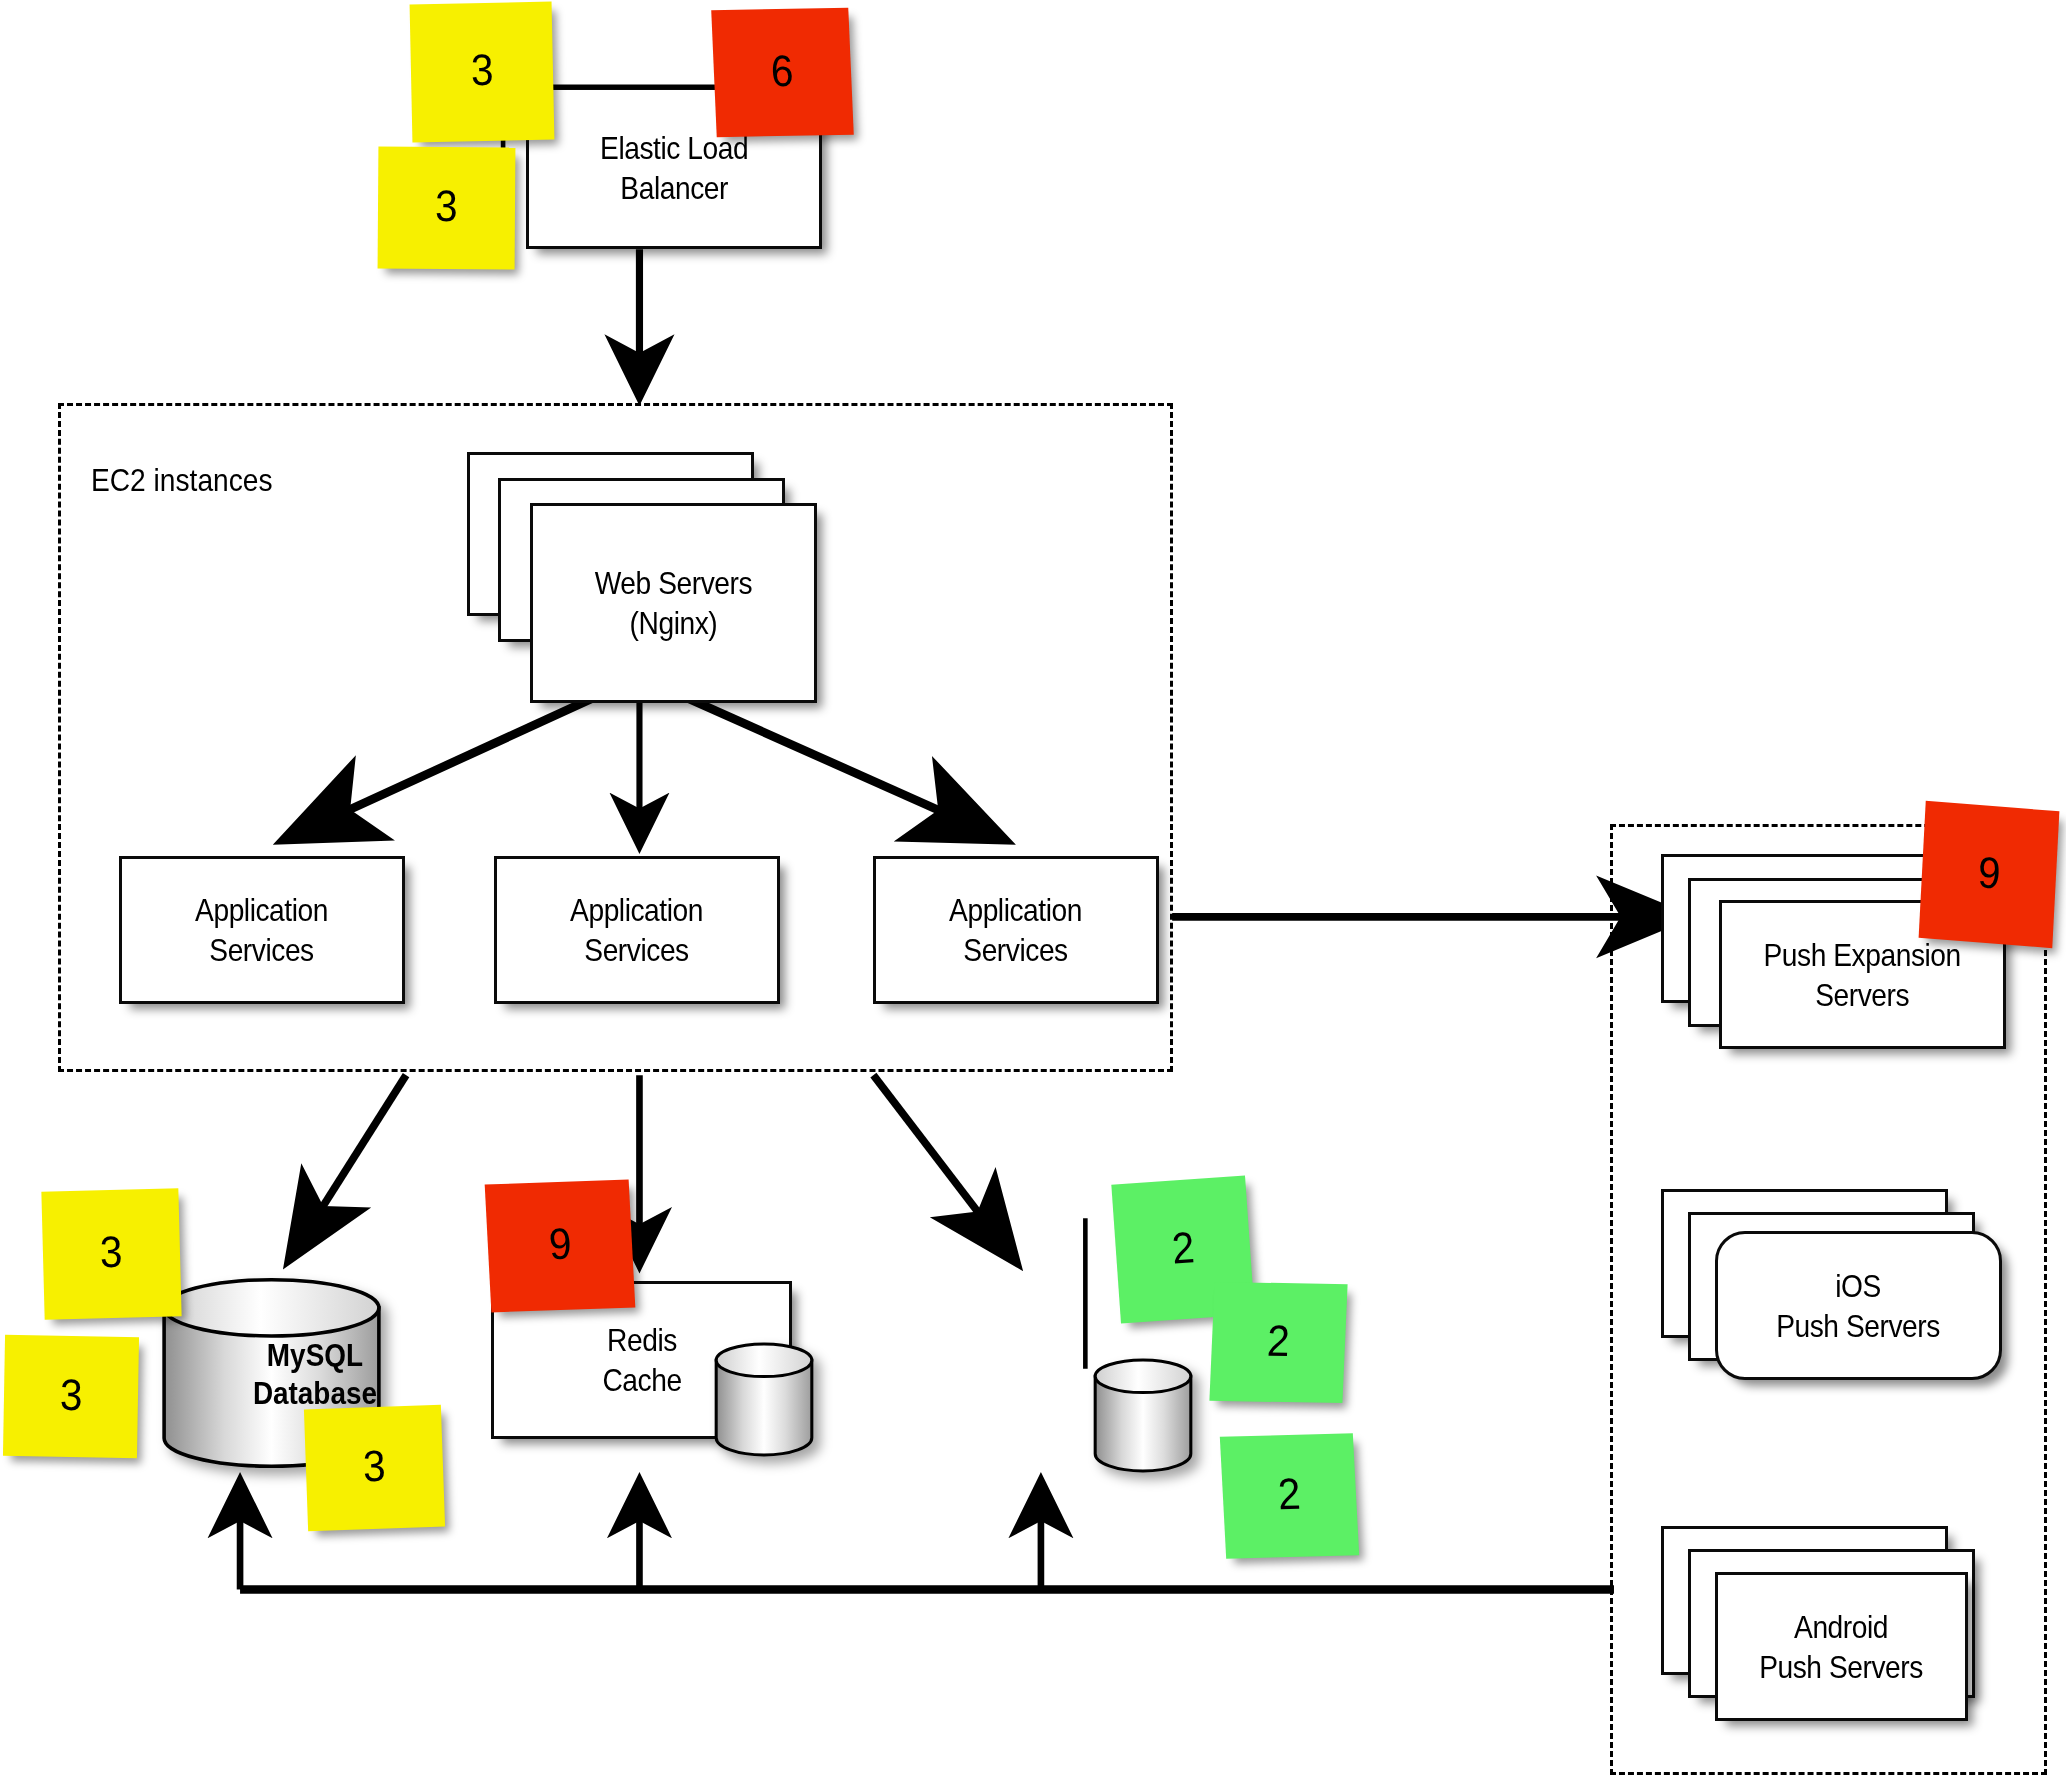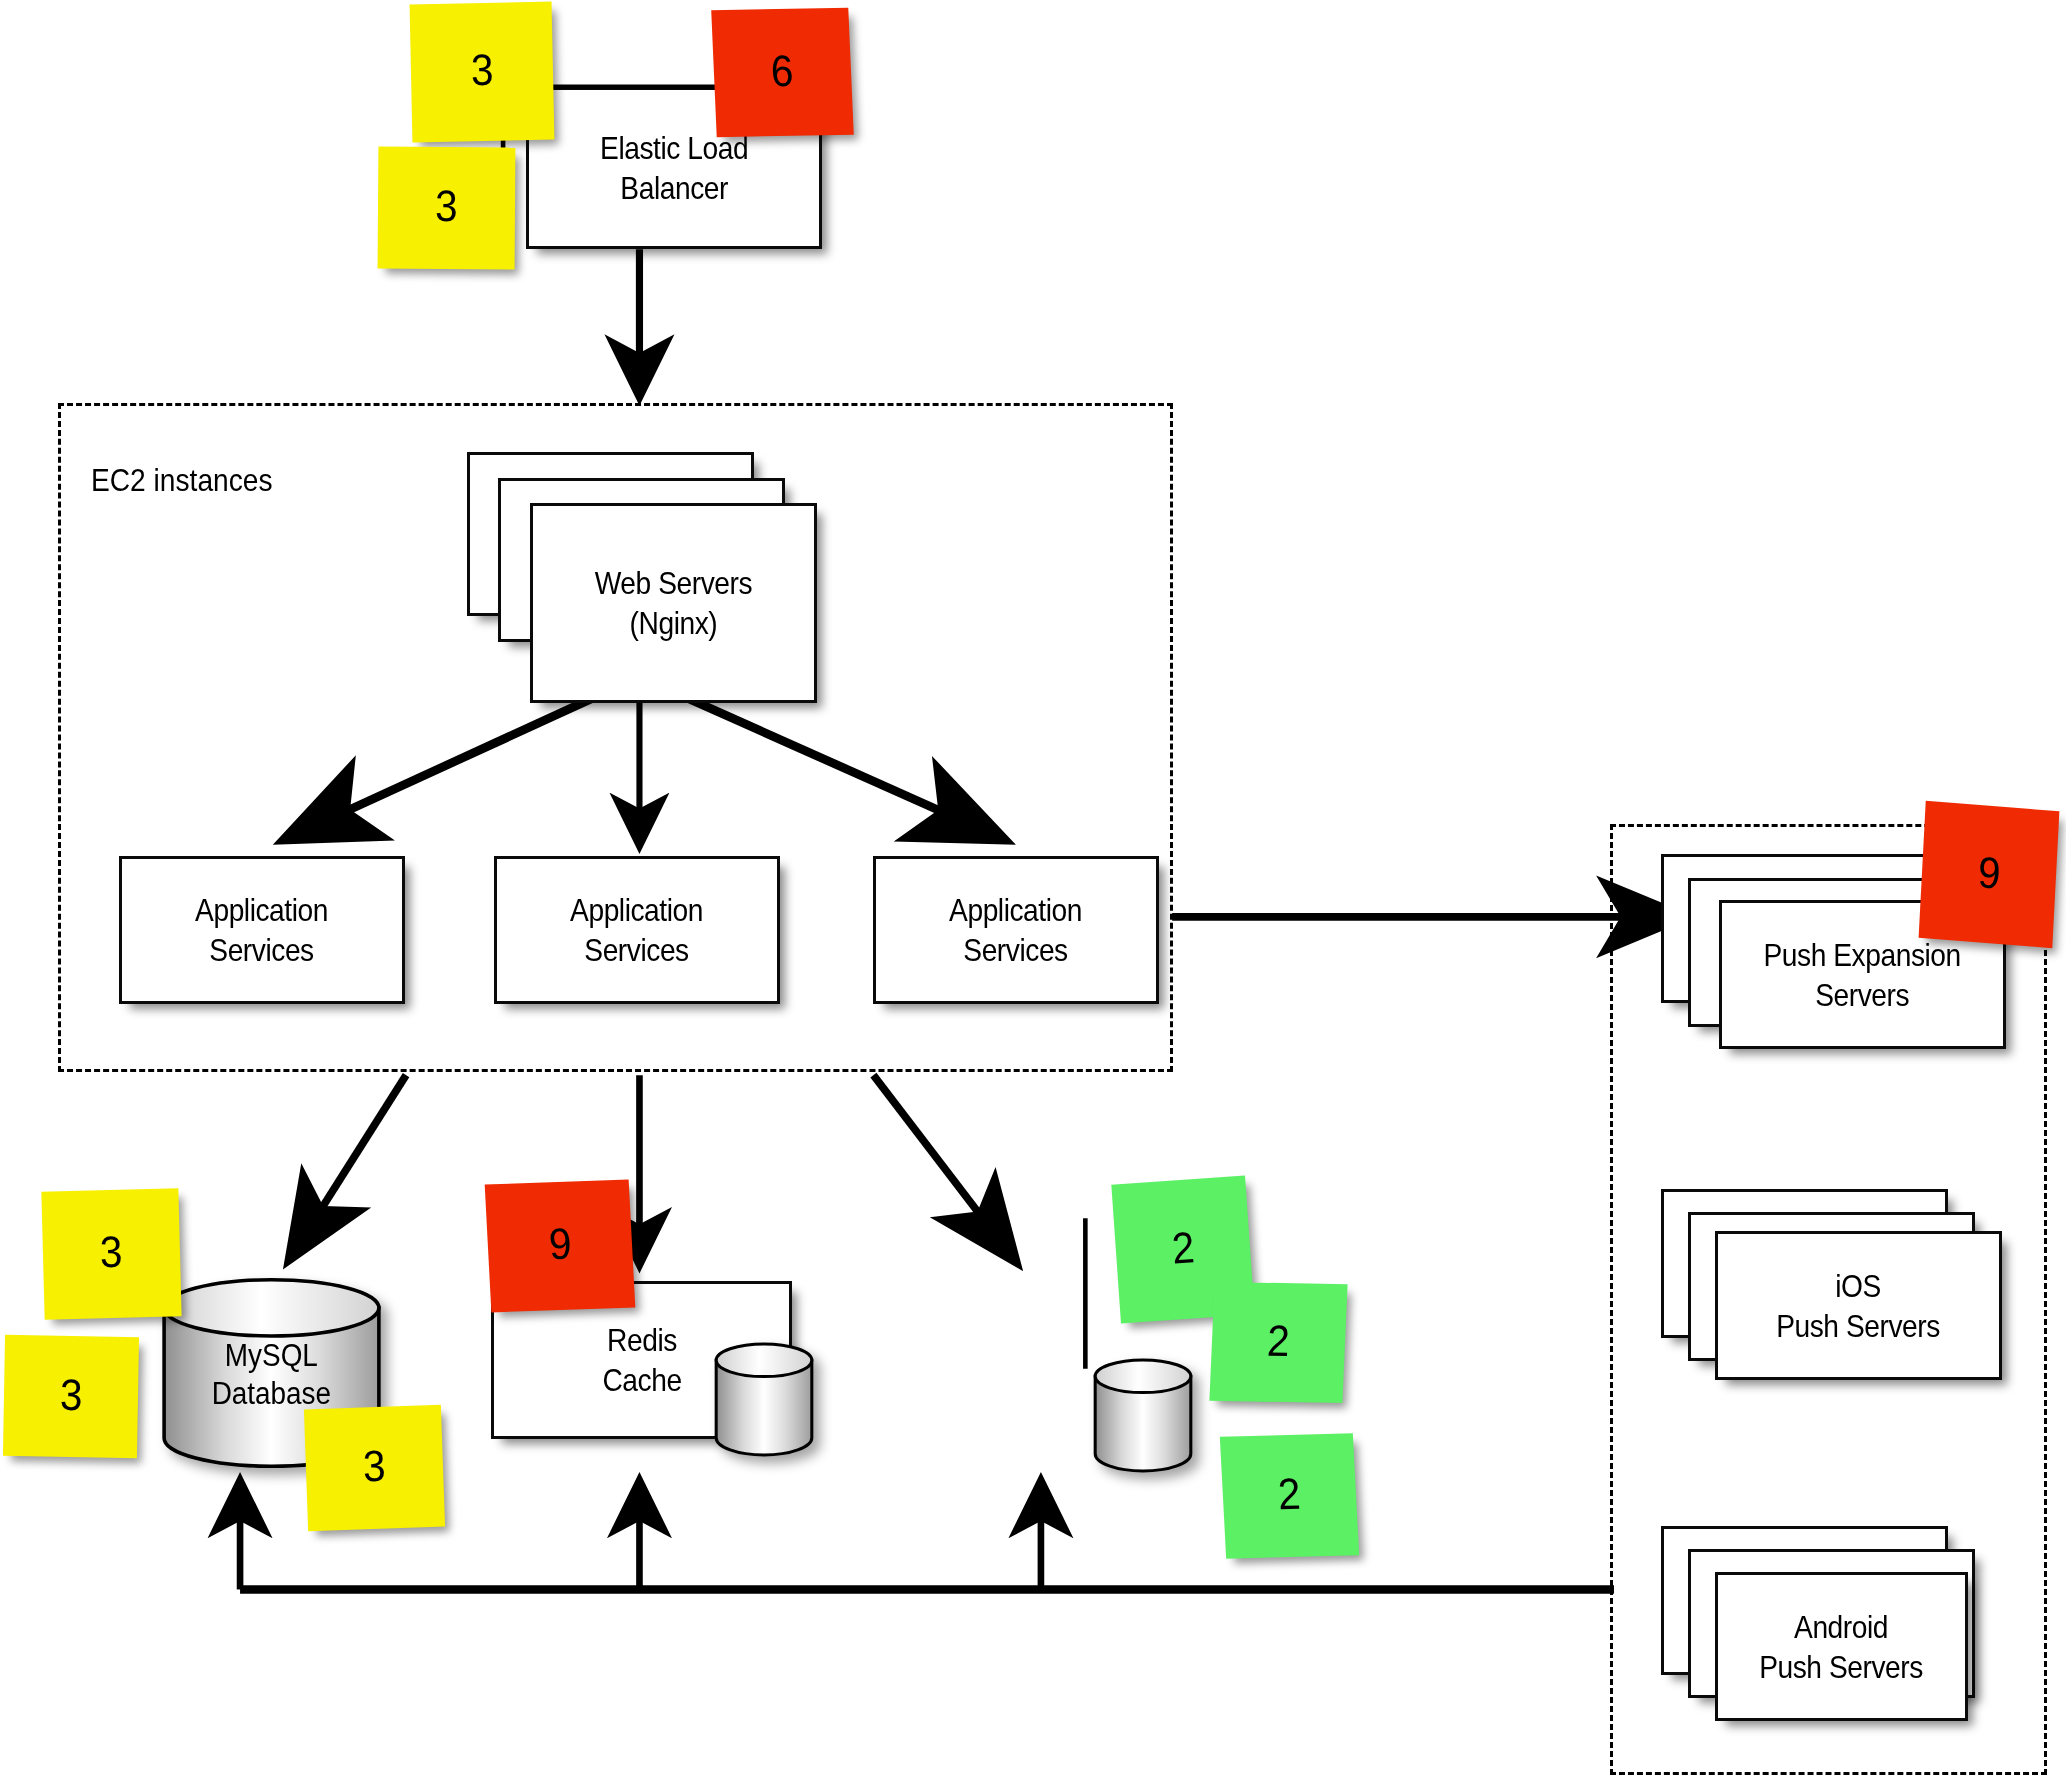--- a/index.html
+++ b/index.html
@@ -166,21 +166,21 @@
     <span class="lbl">Application
 Services</span>
   </div>
 
   <div class="cyl" style="left:159px;top:1277px;width:225px;height:192px;">
     <svg viewBox="0 0 440 375" width="225" height="192">
       <path d="M10,60 L10,315 A210,55 0 0 0 430,315 L430,60 Z" fill="url(#cylg)" stroke="#000" stroke-width="7"></path>
       <ellipse cx="220" cy="60" rx="210" ry="55" fill="url(#cyltop)" stroke="#000" stroke-width="7"></ellipse>
     </svg>
   </div>
-  <div style="position:absolute;left:159px;top:1308px;width:225px;height:133px;display:flex;align-items:center;justify-content:center;z-index:22;pointer-events:none;">
+  <div style="position:absolute;left:159px;top:1308px;width:225px;height:133px;display:flex;align-items:center;justify-content:flex-end;z-index:22;pointer-events:none;font-weight:bold;">
     <span class="lbl" style="font-size:31px;line-height:1.22;white-space:pre-line;text-align:center;transform:scaleX(0.9);">MySQL
 Database</span>
   </div>
 
   <div class="sticky yellow" style="left:43px;top:1190px;width:137px;height:128px;transform:rotate(-1.5deg);">
     <span class="num">3</span>
   </div>
   <div class="sticky yellow" style="left:4.1px;top:1336px;width:134px;height:121px;transform:rotate(1deg);">
     <span class="num">3</span>
   </div>
@@ -224,21 +224,21 @@
   <div class="box" style="left:1719px;top:900px;width:287px;height:149px;">
     <span class="lbl">Push Expansion
 Servers</span>
   </div>
   <div class="sticky red" style="left:1922px;top:806px;width:134px;height:137px;transform:rotate(3deg) skewY(1.5deg);z-index:45;">
     <span class="num">9</span>
   </div>
 
   <div class="stackcopy" style="left:1661px;top:1189px;width:287px;height:149px;"></div>
   <div class="stackcopy" style="left:1688px;top:1212px;width:287px;height:149px;z-index:11;"></div>
-  <div class="box" style="left:1715px;top:1231px;width:287px;height:149px;">
+  <div class="box" style="left:1715px;top:1231px;width:287px;height:149px;border-radius:30px;">
     <span class="lbl">iOS
 Push Servers</span>
   </div>
 
   <div class="stackcopy" style="left:1661px;top:1526px;width:287px;height:149px;"></div>
   <div class="stackcopy" style="left:1688px;top:1549px;width:287px;height:149px;z-index:11;"></div>
   <div class="box" style="left:1715px;top:1572px;width:253px;height:149px;">
     <span class="lbl">Android
 Push Servers</span>
   </div>

